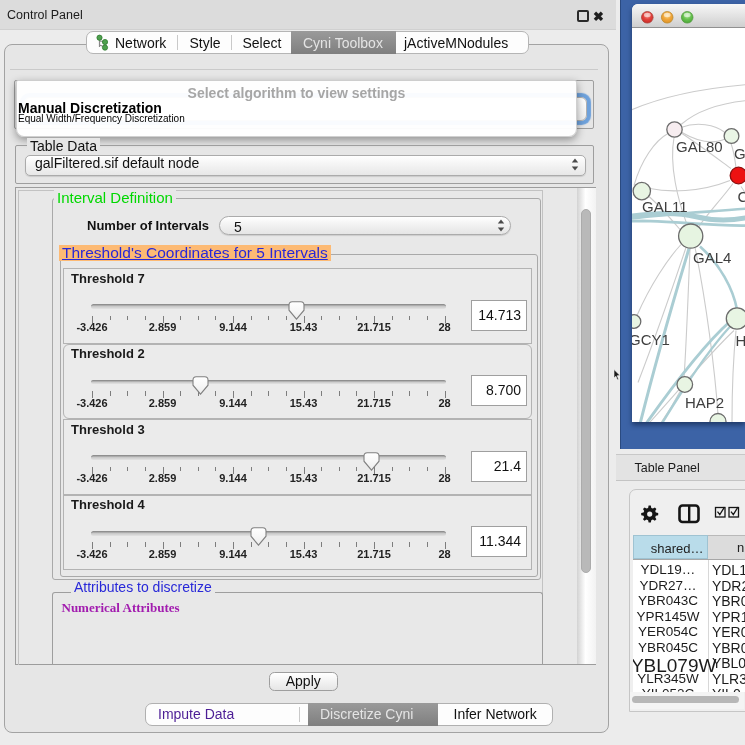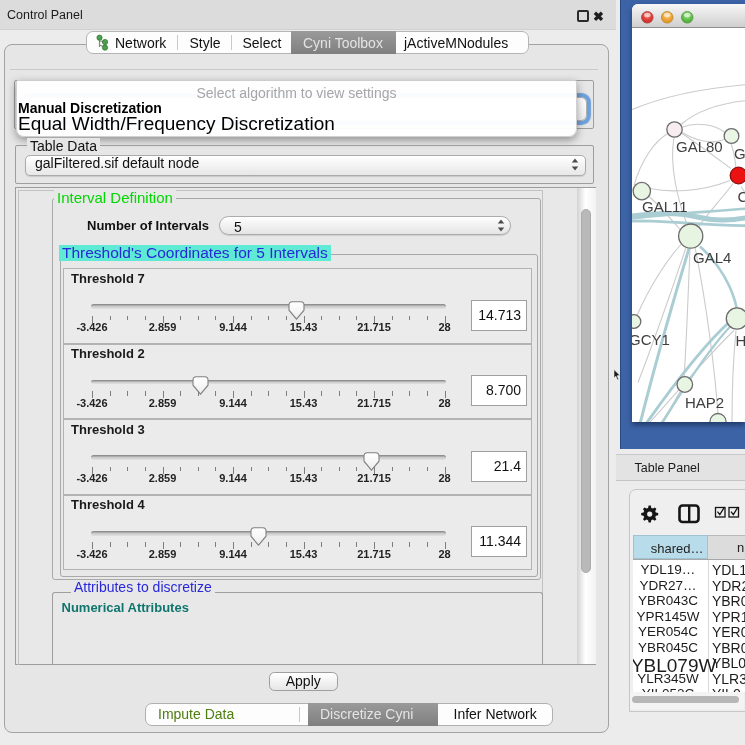--- a/index.html
+++ b/index.html
@@ -45,23 +45,23 @@
  <circle cx="11" cy="9" r="2.6" fill="#4ea04e" stroke="#2f7a2f" stroke-width="0.8"></circle>
  <circle cx="11" cy="14.6" r="2.6" fill="#4ea04e" stroke="#2f7a2f" stroke-width="0.8"></circle>
 </svg>
 
 <div class="abs" style="left:10px;top:68.5px;width:588px;height:1px;background:#cacaca;"></div>
 
 <div class="grp" style="left:14px;top:80px;width:578px;height:47px;border-radius:2px;"></div>
 <div class="abs" style="left:24px;top:97px;width:563px;height:24px;border-radius:6px;background:linear-gradient(#fff,#eee);border:1px solid #b0b0b0;box-shadow:0 0 1px 3.2px rgba(88,148,216,0.85);box-sizing:border-box;"></div>
 
 <div class="abs" style="left:16px;top:80px;width:561px;height:56.5px;background:rgba(255,255,255,0.955);border:1px solid rgba(120,120,120,0.35);border-radius:2px 2px 8px 8px;box-shadow:0 3px 9px rgba(0,0,0,0.38);box-sizing:border-box;"></div>
-<div class="abs" style="left:16px;top:80px;width:561px;text-align:center;font-size:14px;font-weight:400;color:#a6a6a6;padding-top:4.5px;">Select algorithm to view settings</div>
+<div class="abs" style="left:16px;top:80px;width:561px;text-align:center;font-size:14px;font-weight:700;color:#a6a6a6;padding-top:4.5px;">Select algorithm to view settings</div>
 <div class="abs" style="left:18px;top:100px;font-size:14px;font-weight:bold;color:#000;">Manual Discretization</div>
-<div class="abs" style="left:18px;top:112.5px;font-size:19px;color:#000;text-align:center;">Equal Width/Frequency Discretization</div>
+<div class="abs" style="left:18px;top:112.5px;font-size:10px;color:#000;text-align:center;">Equal Width/Frequency Discretization</div>
 
 <div class="grp" style="left:15px;top:145px;width:577px;height:37px;border-radius:2px;"></div>
 <div class="abs" style="left:27px;top:137.5px;font-size:14px;color:#111;background:#e6e6e6;padding:0 3px;">Table Data</div>
 <div class="combo" style="left:25px;top:154.5px;width:559px;height:19px;"></div>
 <div class="abs" style="left:35px;top:154.5px;font-size:14px;color:#111;">galFiltered.sif default node</div>
 <svg class="abs" style="left:571px;top:158px;" width="8" height="13" viewBox="0 0 8 13">
  <path d="M4 0.5 L7.2 4.4 L0.8 4.4 Z" fill="#4a4a4a"></path>
       <path d="M4 12.5 L7.2 8.6 L0.8 8.6 Z" fill="#4a4a4a"></path>
 </svg>
 
@@ -74,21 +74,21 @@
 <div class="grpt" style="left:54px;top:189.5px;color:#00d800;background:#e8e8e8;font-size:15px;line-height:15px;">Interval Definition</div>
 <div class="abs" style="left:87px;top:218px;font-size:13px;font-weight:bold;color:#111;">Number of Intervals</div>
 <div class="abs" style="left:219px;top:216px;width:292px;height:19px;border-radius:9.5px;background:linear-gradient(#ffffff,#f2f2f2 45%,#e5e5e5);border:1px solid #ababab;box-shadow:0 1px 1px rgba(0,0,0,0.12);box-sizing:border-box;"></div>
 <div class="abs" style="left:234px;top:218.5px;font-size:14px;color:#111;">5</div>
 <svg class="abs" style="left:497px;top:219px;" width="8" height="13" viewBox="0 0 8 13">
  <path d="M4 0.5 L7.2 4.4 L0.8 4.4 Z" fill="#4a4a4a"></path>
       <path d="M4 12.5 L7.2 8.6 L0.8 8.6 Z" fill="#4a4a4a"></path>
 </svg>
 
 <div class="grp" style="left:60px;top:254px;width:476px;height:320.5px;border-color:#a9a9a9;"></div>
-<div class="grpt" style="left:59px;top:244.5px;color:#2828d8;background:#5eead4;font-size:15.5px;line-height:16px;">Threshold's Coordinates for 5 Intervals</div>
+<div class="grpt" style="left:59px;top:244.5px;color:#2828d8;background:#fdba74;font-size:15.5px;line-height:16px;text-decoration:underline;">Threshold's Coordinates for 5 Intervals</div>
 
 <div class="thp" style="top:268px;">
   <div class="thtitle">Threshold 7</div>
   <div class="track"></div>
   <div class="tick" style="left:28.0px;height:7px;"></div>
   <div class="tick" style="left:45.6px;height:4.5px;"></div>
   <div class="tick" style="left:63.2px;height:4.5px;"></div>
   <div class="tick" style="left:80.9px;height:4.5px;"></div>
   <div class="tick" style="left:98.5px;height:7px;"></div>
   <div class="tick" style="left:116.1px;height:4.5px;"></div>
@@ -118,21 +118,21 @@
           <linearGradient id="thg0" x1="0" y1="0" x2="0" y2="1">
             <stop offset="0" stop-color="#ffffff"></stop>
             <stop offset="0.5" stop-color="#f7f7f7"></stop>
             <stop offset="1" stop-color="#ececec"></stop>
           </linearGradient>
         </defs>
    <path d="M1 4 Q1 0.7 4.2 0.7 L12.8 0.7 Q16 0.7 16 4 L16 9.2 L8.5 18.2 L1 9.2 Z" fill="url(#thg0)" stroke="#808080" stroke-width="1.1"></path>
   </svg>
   <div class="vbox">14.713</div>
 </div>
-<div class="thp" style="top:343.6px;">
+<div class="thp" style="top:343.6px;border-radius:6px;">
   <div class="thtitle">Threshold 2</div>
   <div class="track"></div>
   <div class="tick" style="left:28.0px;height:7px;"></div>
   <div class="tick" style="left:45.6px;height:4.5px;"></div>
   <div class="tick" style="left:63.2px;height:4.5px;"></div>
   <div class="tick" style="left:80.9px;height:4.5px;"></div>
   <div class="tick" style="left:98.5px;height:7px;"></div>
   <div class="tick" style="left:116.1px;height:4.5px;"></div>
   <div class="tick" style="left:133.8px;height:4.5px;"></div>
   <div class="tick" style="left:151.4px;height:4.5px;"></div>
@@ -247,28 +247,28 @@
             <stop offset="1" stop-color="#ececec"></stop>
           </linearGradient>
         </defs>
    <path d="M1 4 Q1 0.7 4.2 0.7 L12.8 0.7 Q16 0.7 16 4 L16 9.2 L8.5 18.2 L1 9.2 Z" fill="url(#thg3)" stroke="#808080" stroke-width="1.1"></path>
   </svg>
   <div class="vbox">11.344</div>
 </div>
 
 <div class="grp" style="left:52px;top:592px;width:489px;height:71.5px;border-bottom:none;border-radius:3px 3px 0 0;"></div>
 <div class="grpt" style="left:71px;top:579.5px;color:#2828d8;background:#e8e8e8;font-size:14px;line-height:14.5px;">Attributes to discretize</div>
-<div class="abs" style="left:61.5px;top:599.5px;font-size:13px;font-weight:bold;color:#0f766e;">Numerical Attributes</div>
+<div class="abs" style="left:61.5px;top:599.5px;font-size:13px;font-weight:bold;color:#a21caf;font-family:Liberation Serif, serif;">Numerical Attributes</div>
 
 <div class="abs" style="left:269px;top:671.8px;width:66.5px;height:17.5px;background:linear-gradient(#ffffff,#e6e6e6);border:1px solid #9e9e9e;border-radius:5.5px;text-align:center;font-size:14px;color:#111;line-height:17.5px;">Apply</div>
 
 <div class="abs" style="left:145px;top:703px;width:408px;height:23px;background:#fdfdfd;border:1px solid #b0b0b0;border-radius:7px;box-sizing:border-box;"></div>
 <div class="abs" style="left:308px;top:703px;width:130px;height:23px;background:linear-gradient(#9a9a9a,#7f7f7f);"></div>
 <div class="tabsep" style="left:299px;top:707px;"></div>
-<div class="abs" style="left:158px;top:705.5px;font-size:14px;color:#4d7c0f;">Impute Data</div>
+<div class="abs" style="left:158px;top:705.5px;font-size:14px;color:#4c1d95;">Impute Data</div>
 <div class="abs" style="left:320px;top:705.5px;font-size:14px;color:#e4e4e4;">Discretize Cyni</div>
 <div class="abs" style="left:453.5px;top:705.5px;font-size:14px;color:#111;">Infer Network</div>
 
 <svg class="abs" style="left:612.5px;top:368.5px;" width="8" height="12" viewBox="0 0 8 12">
  <path d="M1 0.5 L7 6.5 L4.2 6.7 L5.6 10.2 L4.3 10.7 L2.9 7.2 L1 9 Z" fill="#1a1a1a" stroke="#f5f5f5" stroke-width="0.6"></path>
 </svg>
 
 <div class="abs" style="left:620px;top:0;width:125px;height:449px;background:#3c63a6;border-left:1px solid #2a4a80;"></div>
 <div class="abs" style="left:632px;top:4px;width:113px;height:417.5px;background:#fff;border-top-left-radius:6px;box-shadow:0 3px 5px rgba(10,25,55,0.55);"></div>
 <div class="abs" style="left:632px;top:4px;width:113px;height:23.5px;background:linear-gradient(#f7f7f7,#cfcfcf);border-bottom:1px solid #919191;border-top-left-radius:6px;box-sizing:border-box;"></div>

